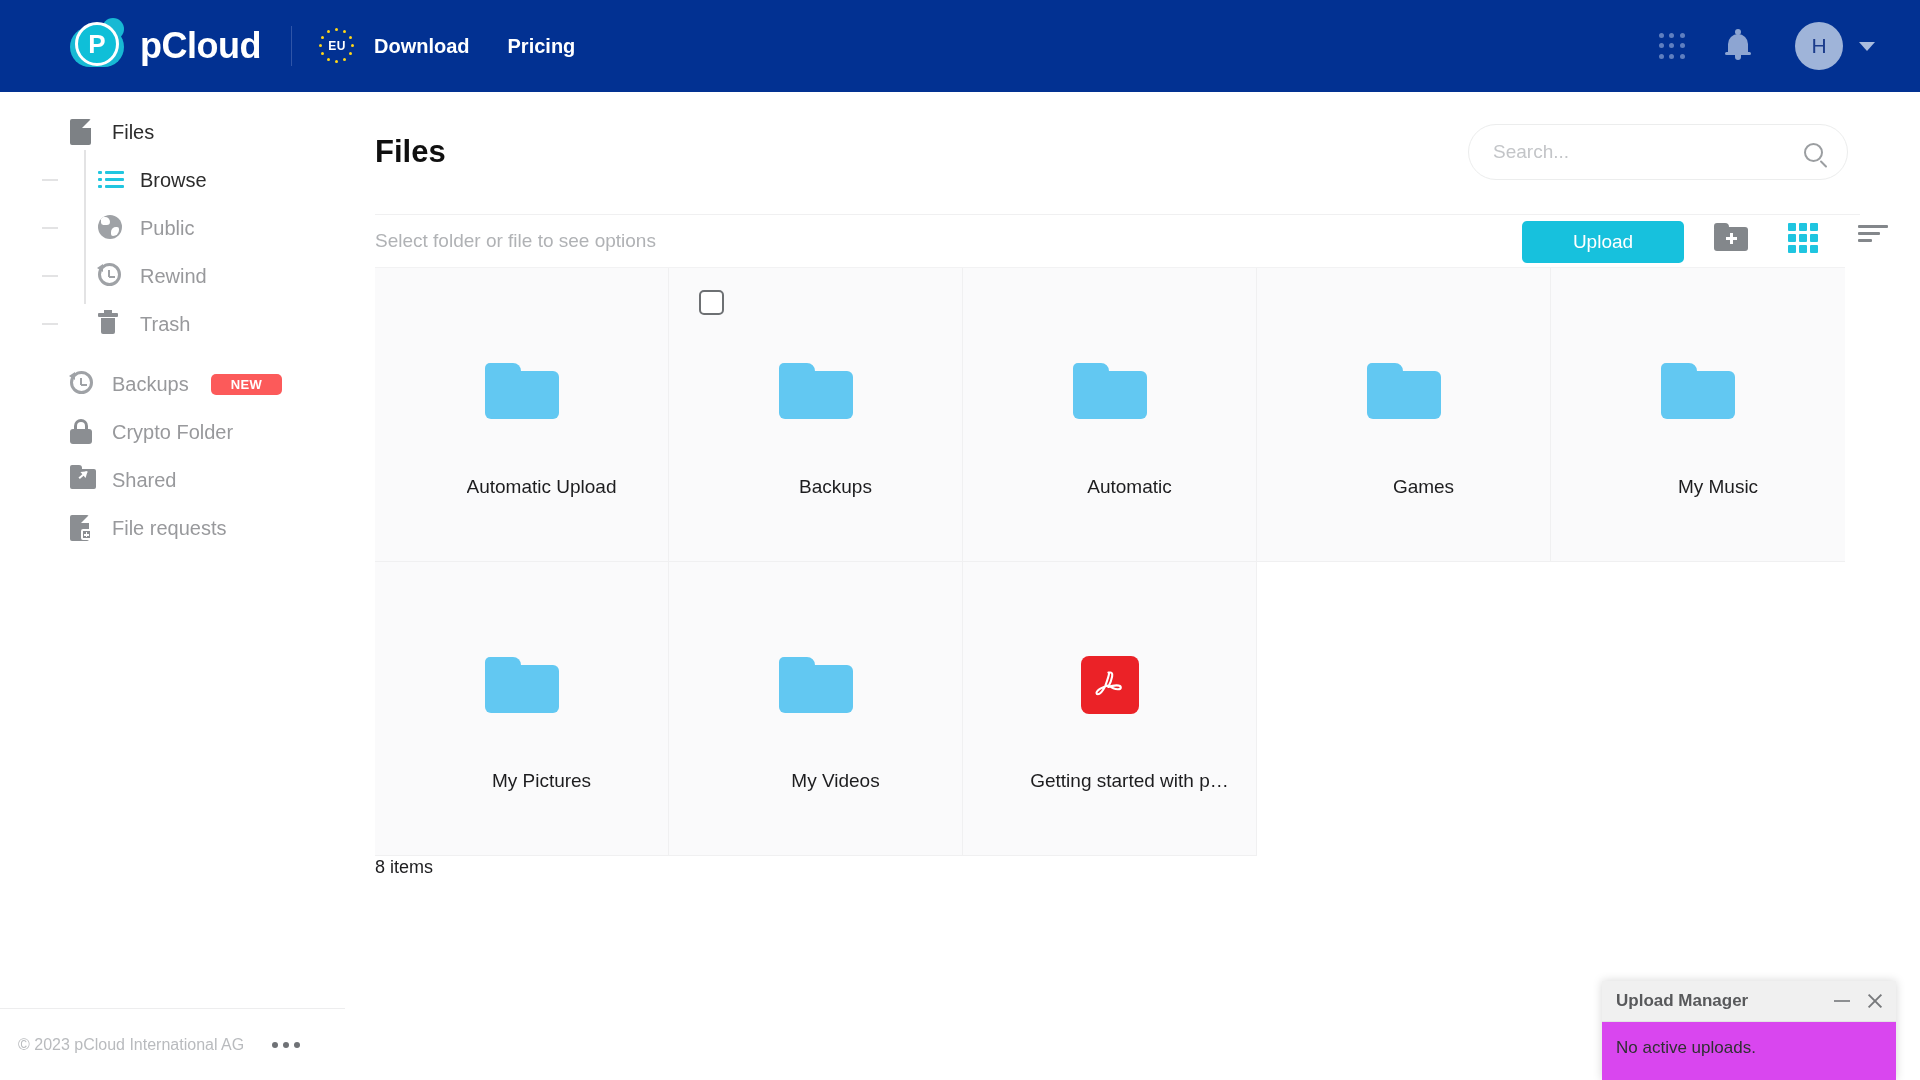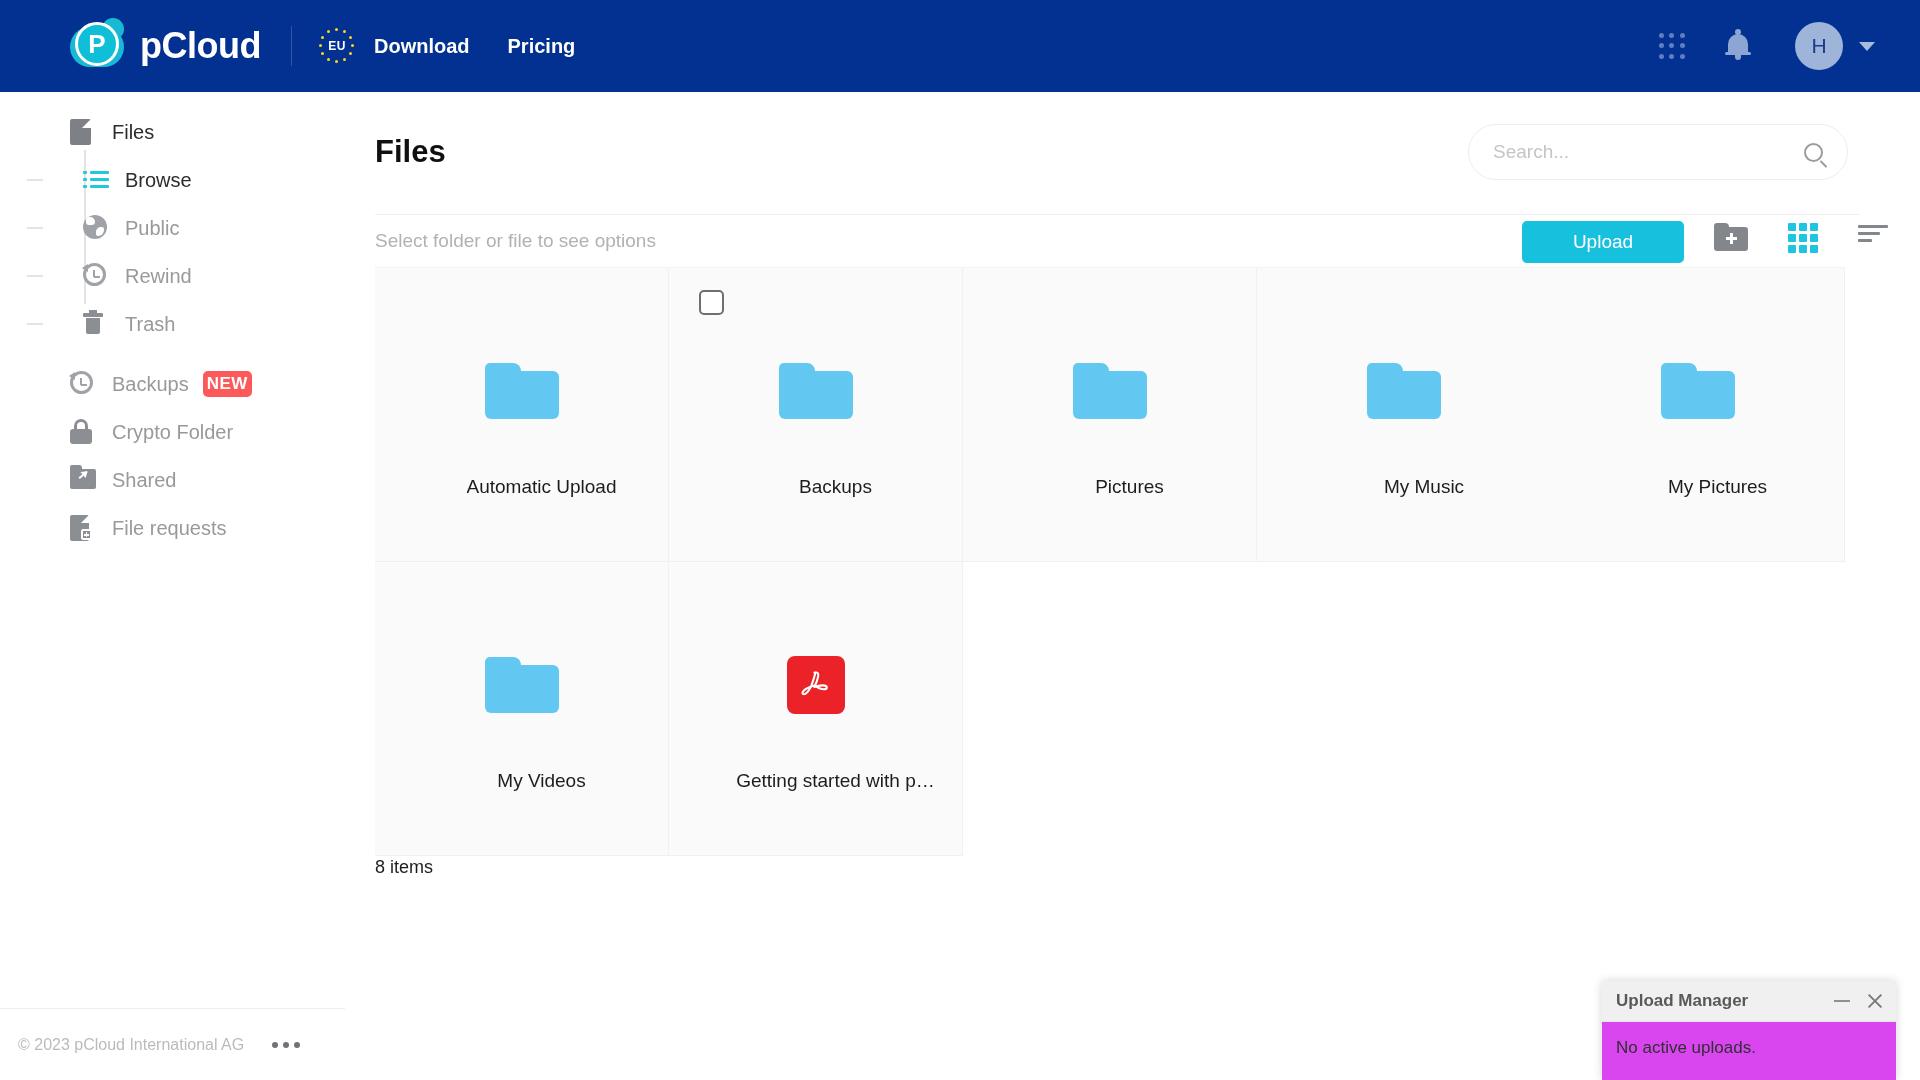--- a/index.html
+++ b/index.html
@@ -103,21 +103,21 @@
     width: 345px; height: 988px; background: #ffffff;
   }
   .side-item {
     display: flex; align-items: center; height: 48px;
     padding-left: 70px; cursor: pointer; position: relative;
   }
   .side-label { font-size: 20px; color: #98999c; margin-left: 16px; white-space: nowrap; }
   .side-label.active { color: #2c2c2c; }
   .side-icon { width: 26px; height: 26px; position: relative; flex: 0 0 26px; }
 
-  .tree-children { position: relative; padding-left: 13px; }
+  .tree-children { position: relative; padding-left: 28px; }
   .tree-vline {
     position: absolute; left: 84px; top: -6px; width: 2px; height: 154px; background: #e3e3e4;
   }
   .tree-hline {
     position: absolute; left: 14px; top: 23px; width: 16px; height: 2px; background: #e3e3e4;
   }
 
   
   .ico-file {
     width: 21px; height: 26px; background: #7d8185;
@@ -244,23 +244,23 @@
     position: absolute; left: 1px; top: 0; width: 24px; height: 14px;
     border: 3px solid #8b8e92; border-bottom: none; border-radius: 12px 12px 0 0;
   }
   .ico-audio .ec {
     position: absolute; top: 9px; width: 7px; height: 12px; background: #8b8e92; border-radius: 3px;
   }
   .ico-audio .ec.l { left: 0; }
   .ico-audio .ec.r { right: 0; }
 
   .badge-new {
-    margin-left: 14px; background: #fc5a5a; color: #ffffff;
-    font-size: 17px; font-weight: bold; border-radius: 5px;
-    padding: 3px 4px; letter-spacing: 0.4px;
+    margin-left: 22px; background: #fc5a5a; color: #ffffff;
+    font-size: 13px; font-weight: bold; border-radius: 5px;
+    padding: 3px 20px; letter-spacing: 0.4px;
   }
 
   .side-footer {
     position: absolute; left: 0; bottom: 0; width: 345px; height: 72px;
     border-top: 1px solid #ededee; display: flex; align-items: center; padding-left: 18px;
   }
   .copyright { font-size: 16px; color: #b9bbbe; }
   .dots3 { display: flex; margin-left: 28px; cursor: pointer; }
   .dots3 i { width: 6px; height: 6px; border-radius: 50%; background: #6f7276; margin-right: 5px; }
 
@@ -619,23 +619,32 @@
       <div class="tile-label">Backups</div>
     </div>
 
     <div class="tile">
       <div class="tile-icon-wrap">
         <div class="folder-ico">
             <span class="body"></span>
             <span class="tab"></span>
           </div>
       </div>
-      <div class="tile-label">Pictures</div>
-    </div>
-
+      <div class="tile-label">Automatic</div>
+    </div>
+
+    <div class="tile">
+      <div class="tile-icon-wrap">
+        <div class="folder-ico">
+            <span class="body"></span>
+            <span class="tab"></span>
+          </div>
+      </div>
+      <div class="tile-label">Games</div>
+    </div>
 
     <div class="tile" style="border-right:none">
       <div class="tile-icon-wrap">
         <div class="folder-ico">
             <span class="body"></span>
             <span class="tab"></span>
           </div>
       </div>
       <div class="tile-label">My Music</div>
     </div>

